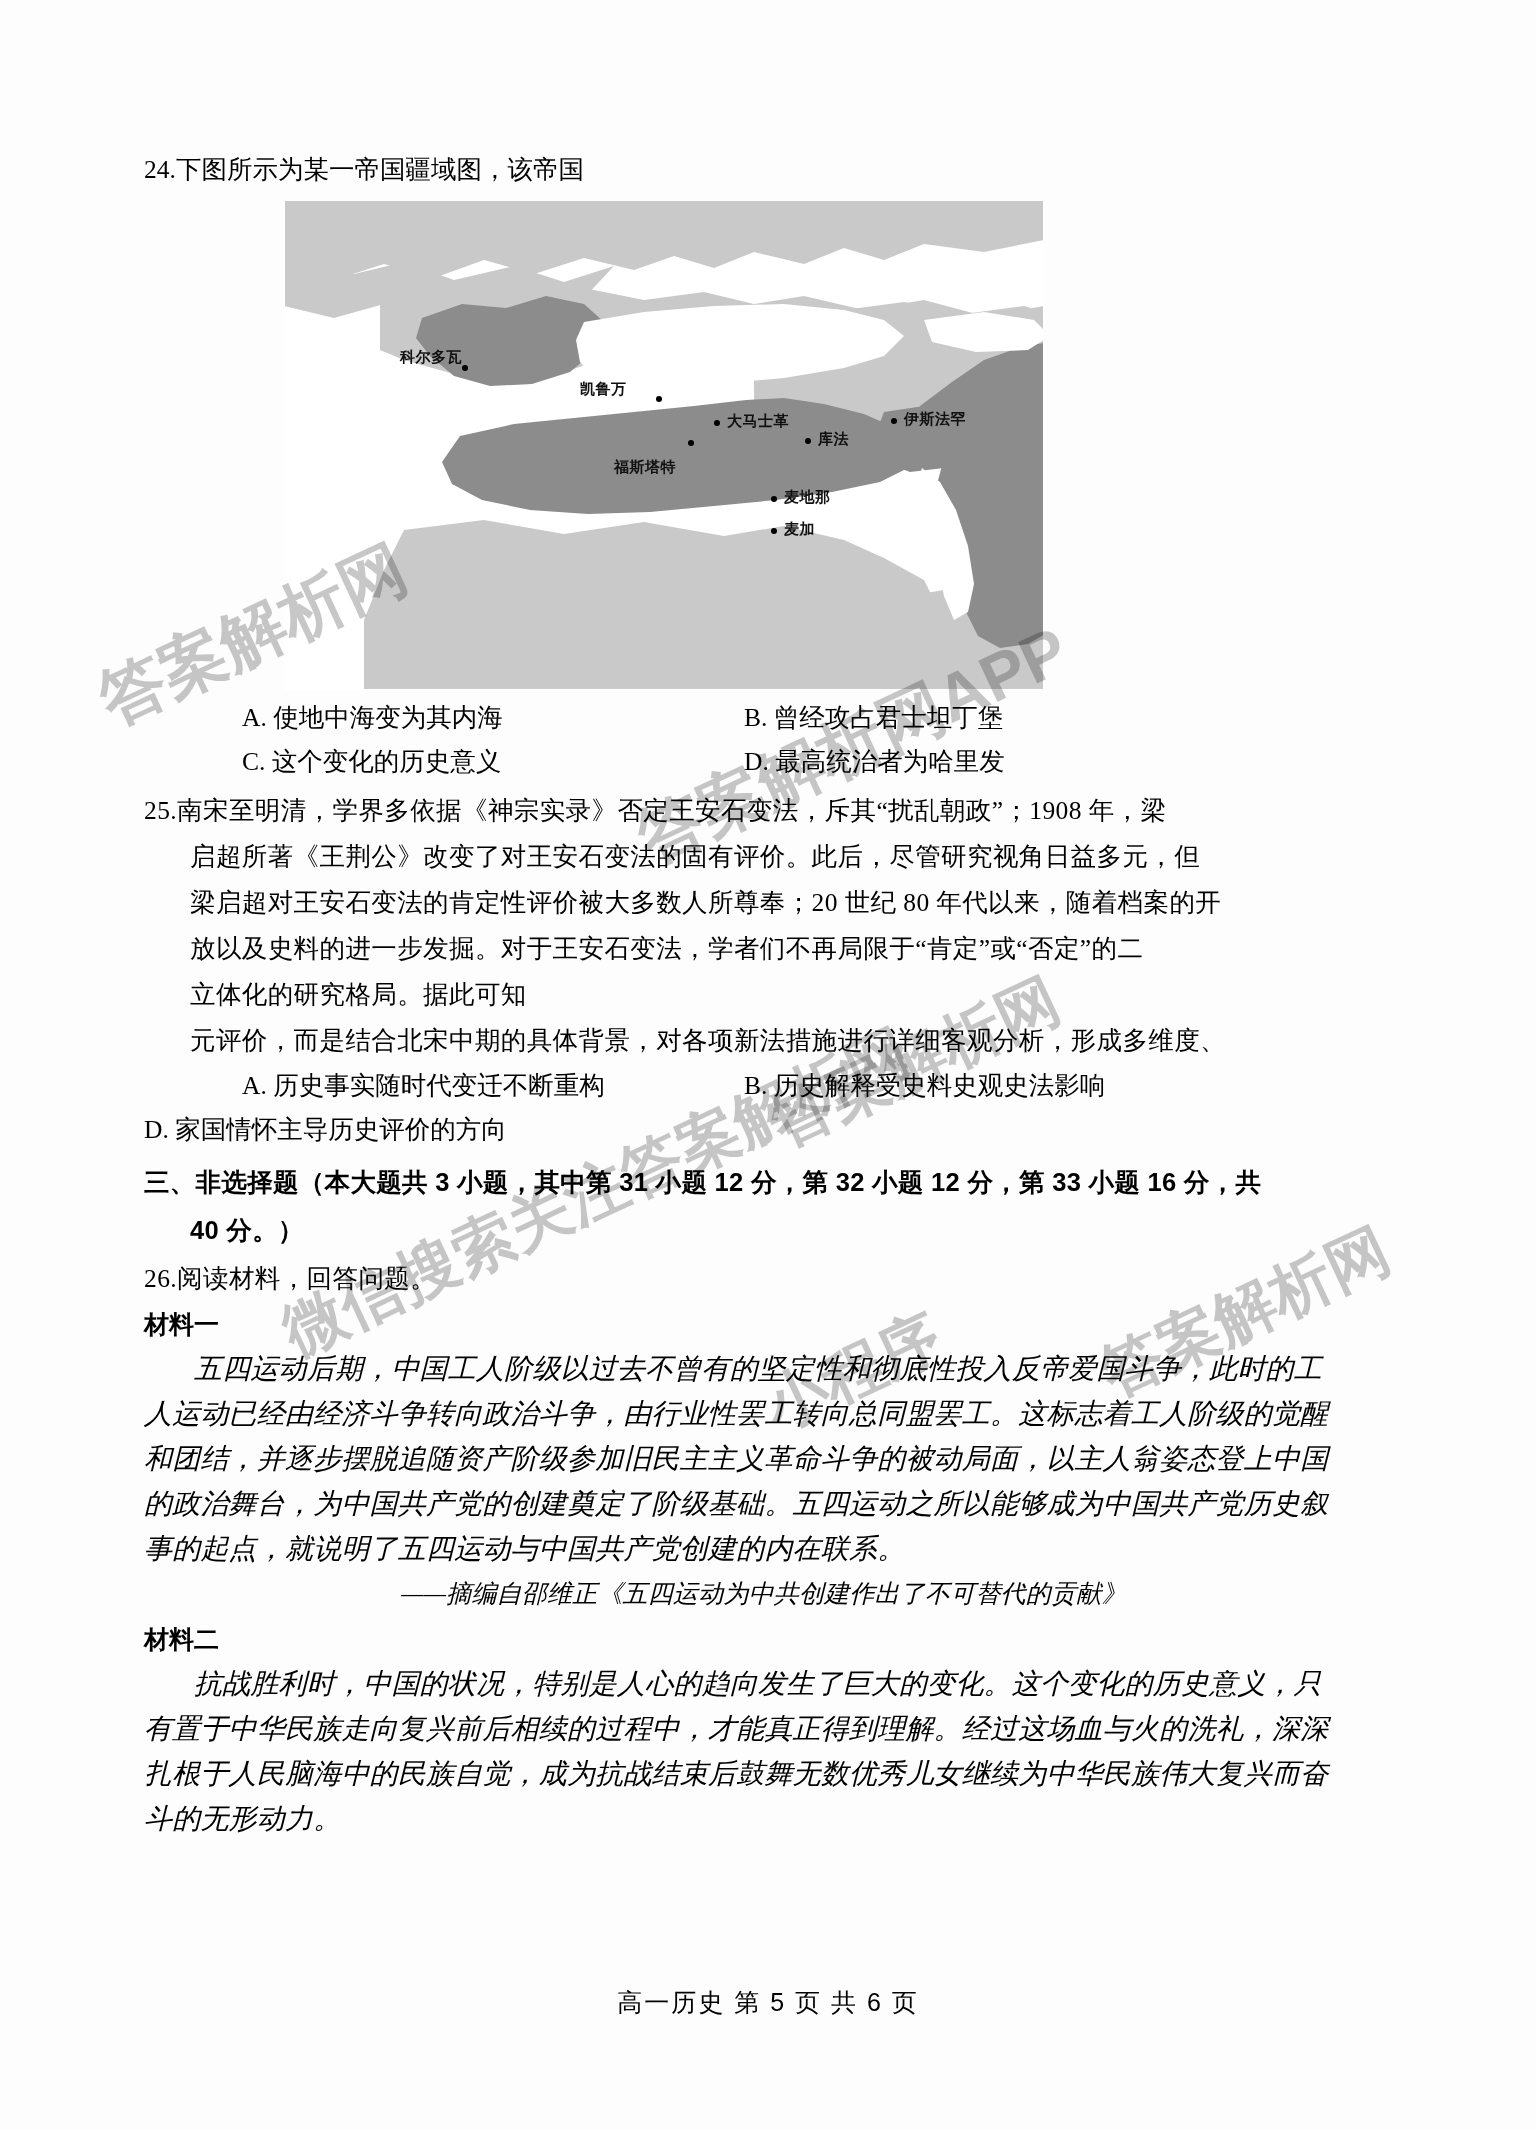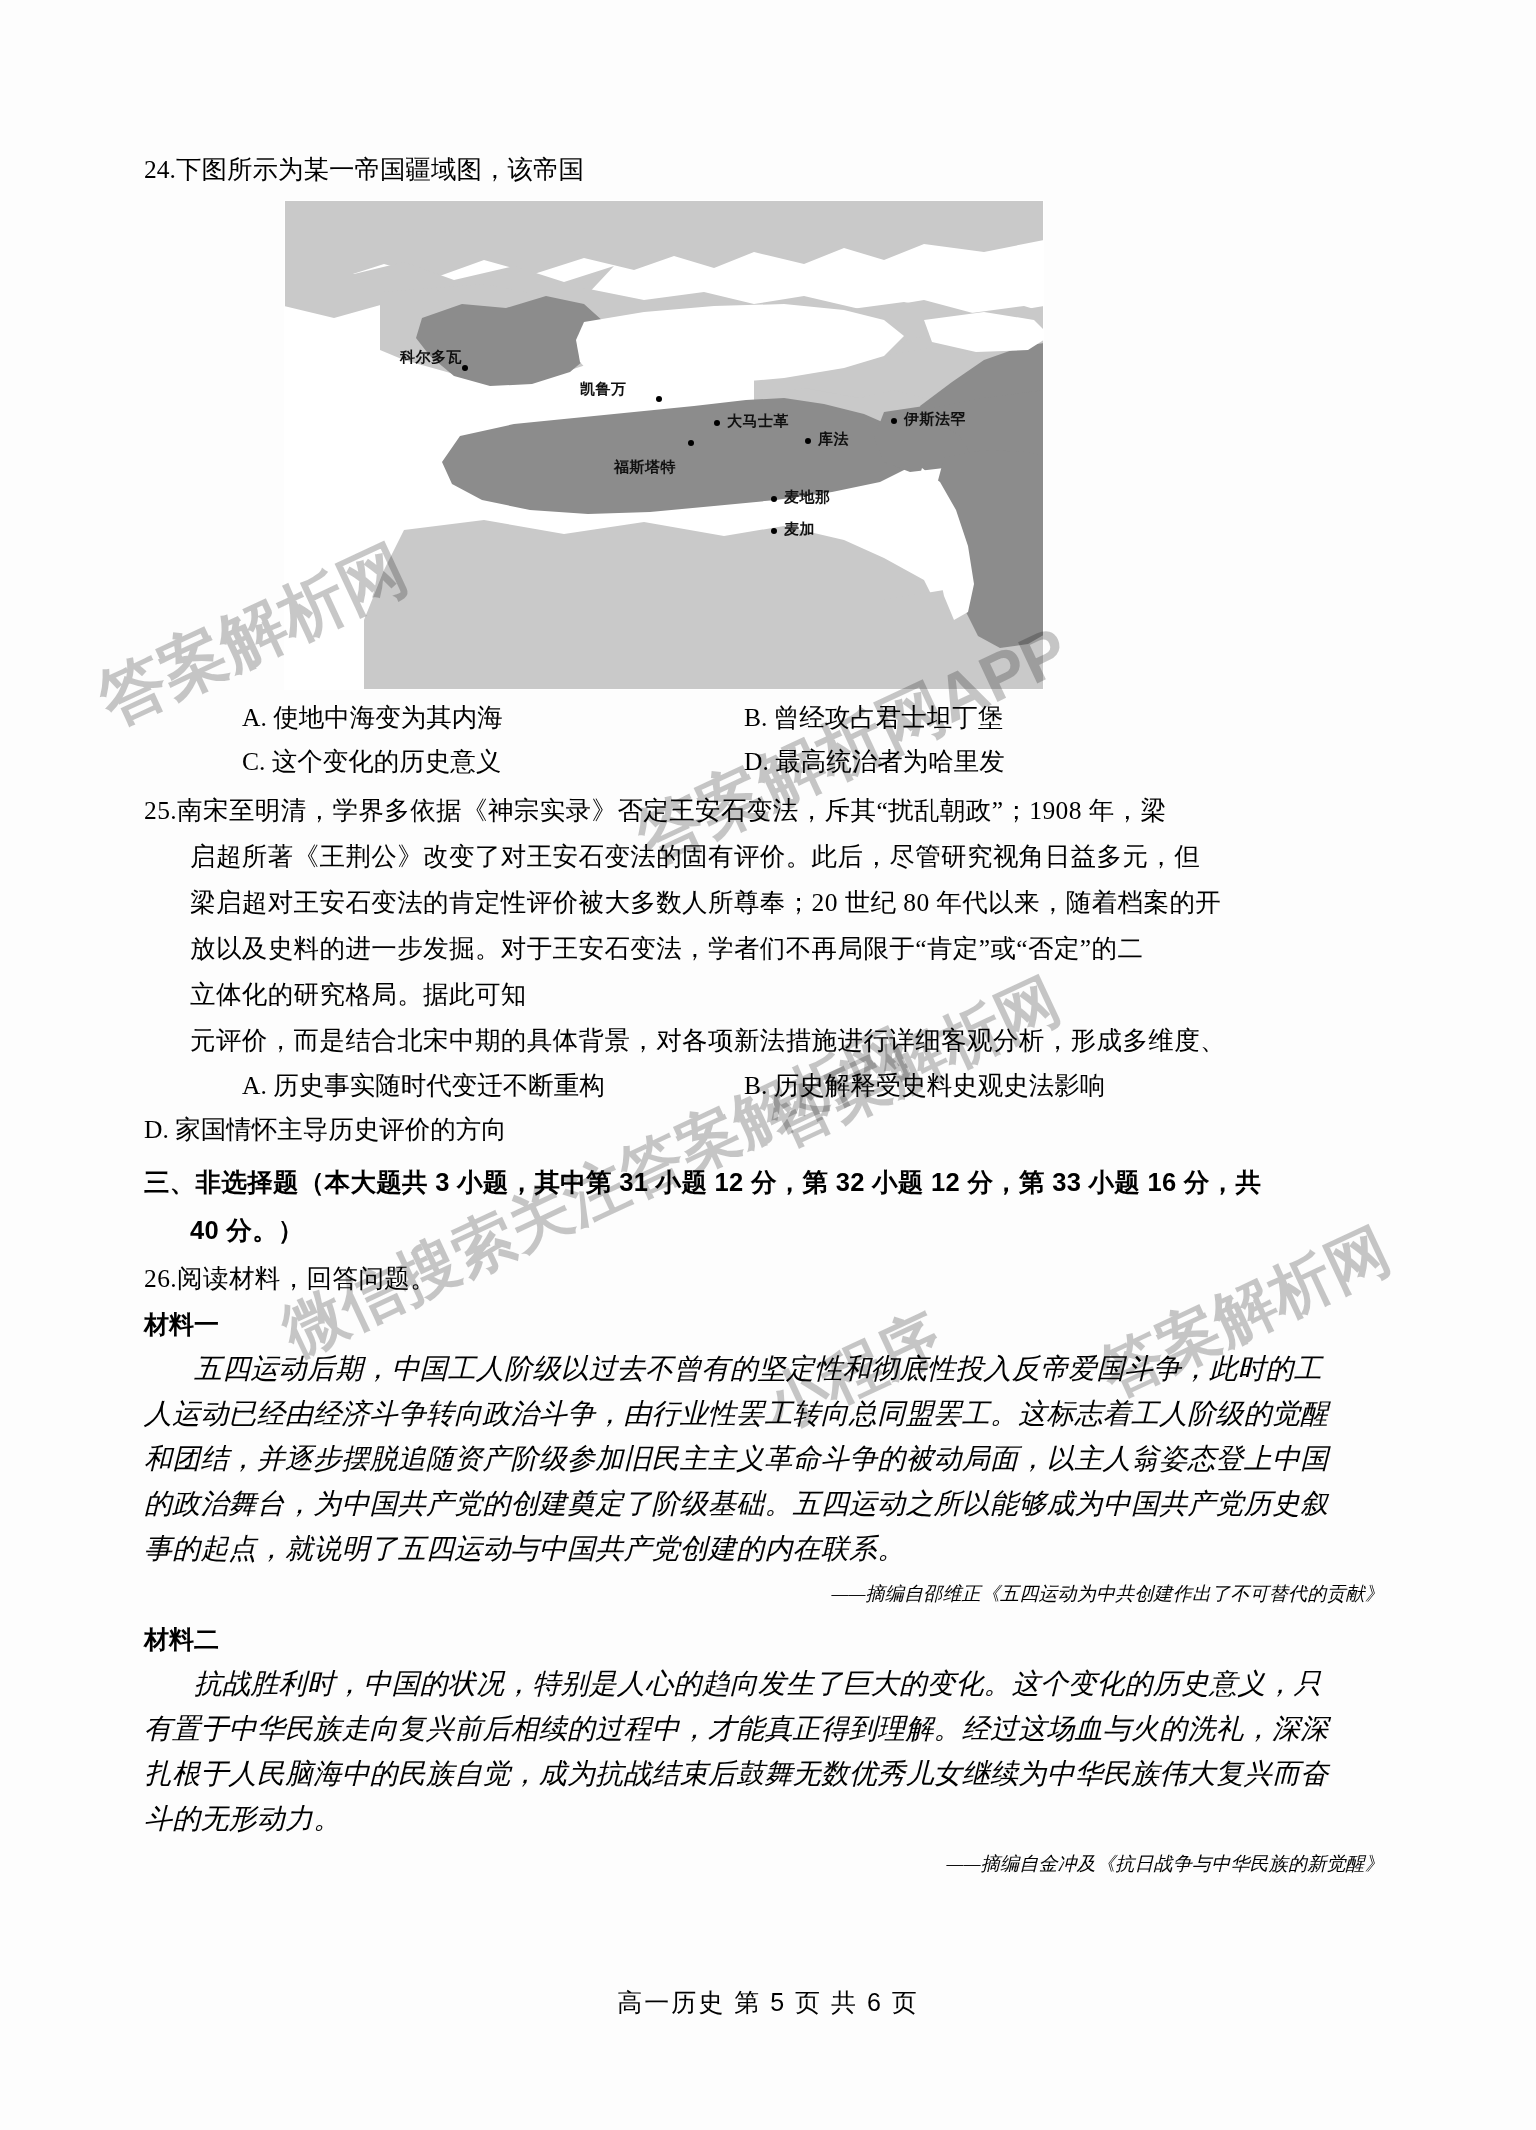--- a/index.html
+++ b/index.html
@@ -112,23 +112,23 @@
     line-height: 45px;
     text-align: justify;
     letter-spacing: 0.2px;
   }
   .mat-body p { margin: 0; }
   .indent2 { text-indent: 50px; }
 
   .cite {
     font-family: "Liberation Serif", "DejaVu Serif", serif;
     font-style: italic;
-    font-size: 19px;
+    font-size: 25px;
     line-height: 46px;
-    text-align: right;
+    text-align: center;
     letter-spacing: 0.2px;
   }
 
   .footer {
     position: absolute;
     left: 0;
     top: 1986px;
     width: 1536px;
     text-align: center;
     font-family: "Liberation Sans", "DejaVu Sans", sans-serif;
@@ -359,21 +359,20 @@
       </div>
       <div class="cite">——摘编自邵维正《五四运动为中共创建作出了不可替代的贡献》</div>
 
       <div class="mat-head">材料二</div>
       <div class="mat-body">
         <p class="indent2">抗战胜利时，中国的状况，特别是人心的趋向发生了巨大的变化。这个变化的历史意义，只</p>
         <p>有置于中华民族走向复兴前后相续的过程中，才能真正得到理解。经过这场血与火的洗礼，深深</p>
         <p>扎根于人民脑海中的民族自觉，成为抗战结束后鼓舞无数优秀儿女继续为中华民族伟大复兴而奋</p>
         <p>斗的无形动力。</p>
       </div>
-      <div class="cite">——摘编自金冲及《抗日战争与中华民族的新觉醒》</div>
     </div>
 
   </div>
 
   <div class="wm wm-1">答案解析网</div>
   <div class="wm wm-2">答案解析网APP</div>
   <div class="wm wm-3">微信搜索关注答案解析网</div>
   <div class="wm wm-4">答案解析网</div>
   <div class="wm wm-5">小程序</div>
   <div class="wm wm-6">答案解析网</div>

